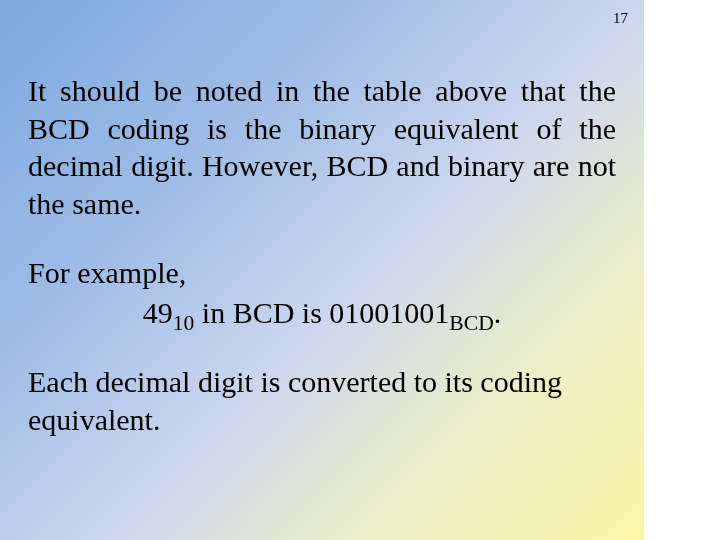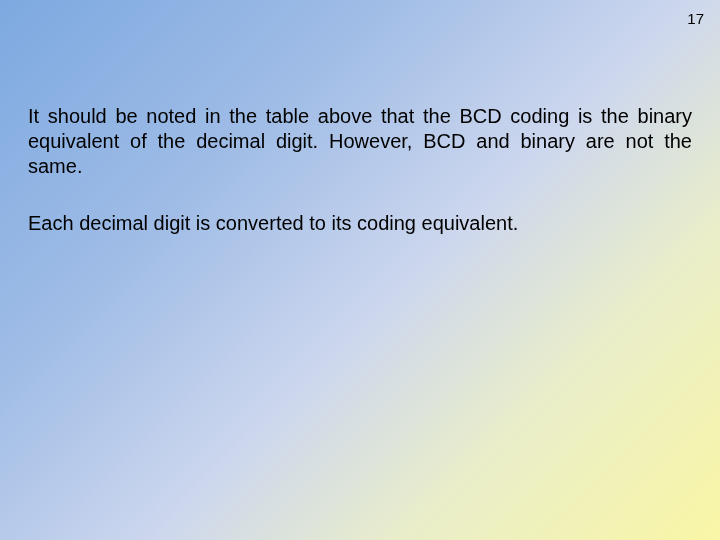--- a/index.html
+++ b/index.html
@@ -3,38 +3,38 @@
 <meta charset="utf-8">
 <style>
   html, body {
     margin: 0;
     padding: 0;
     width: 720px;
     height: 540px;
     overflow: hidden;
   }
   .slide {
-    width: 720px;
+    width: 644px;
     height: 540px;
     box-sizing: border-box;
     background: linear-gradient(135deg, #7da9e0 0%, #9fbce6 30%, #cdd7ee 55%, #eaeec9 75%, #f9f6a5 100%);
-    font-family: Liberation Sans, sans-serif;
+    font-family: Liberation Serif, serif;
     color: #000;
     position: relative;
-    padding: 26px 28px 0 28px;
+    padding: 10px 28px 0 28px;
   }
   .page-num {
     position: absolute;
     top: 10px;
     right: 16px;
     font-size: 15px;
   }
   .body {
-    margin-top: 78px;
-    font-size: 20px;
+    margin-top: 62px;
+    font-size: 30px;
     line-height: 1.25;
   }
   .para1 {
     text-align: justify;
   }
   .for-example {
     margin-top: 32px;
   }
   .centered-line {
     text-align: center;
@@ -60,20 +60,24 @@
 <body>
 
 <div class="slide">
 
   <div class="page-num">17</div>
 
   <div class="body">
 
     <div class="para1">It should be noted in the table above that the BCD coding is the binary equivalent of the decimal digit. However, BCD and binary are not the same.</div>
 
+    <div class="for-example">For example,</div>
 
 
 
+    <div class="centered-line2">
+      <span>49</span><sub>10</sub><span> in BCD is </span><span>01001001</span><sub>BCD</sub><span>.</span>
+    </div>
 
     <div class="closing">Each decimal digit is converted to its coding equivalent.</div>
 
   </div>
 </div>
 
 </body></html>

